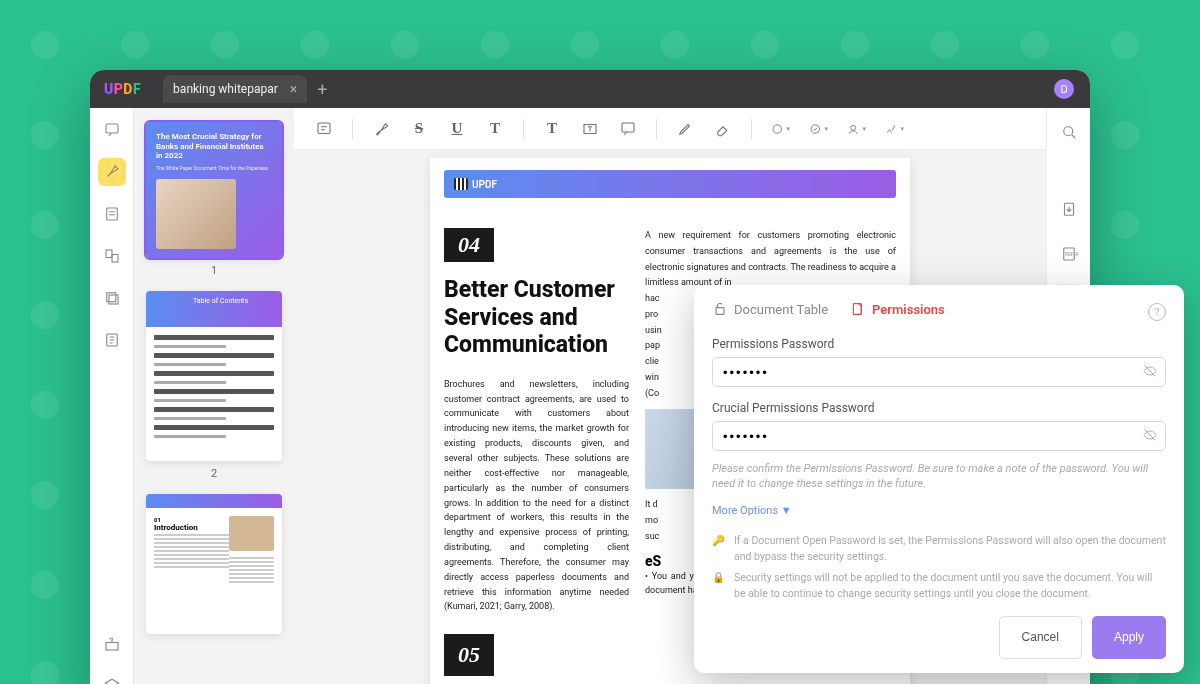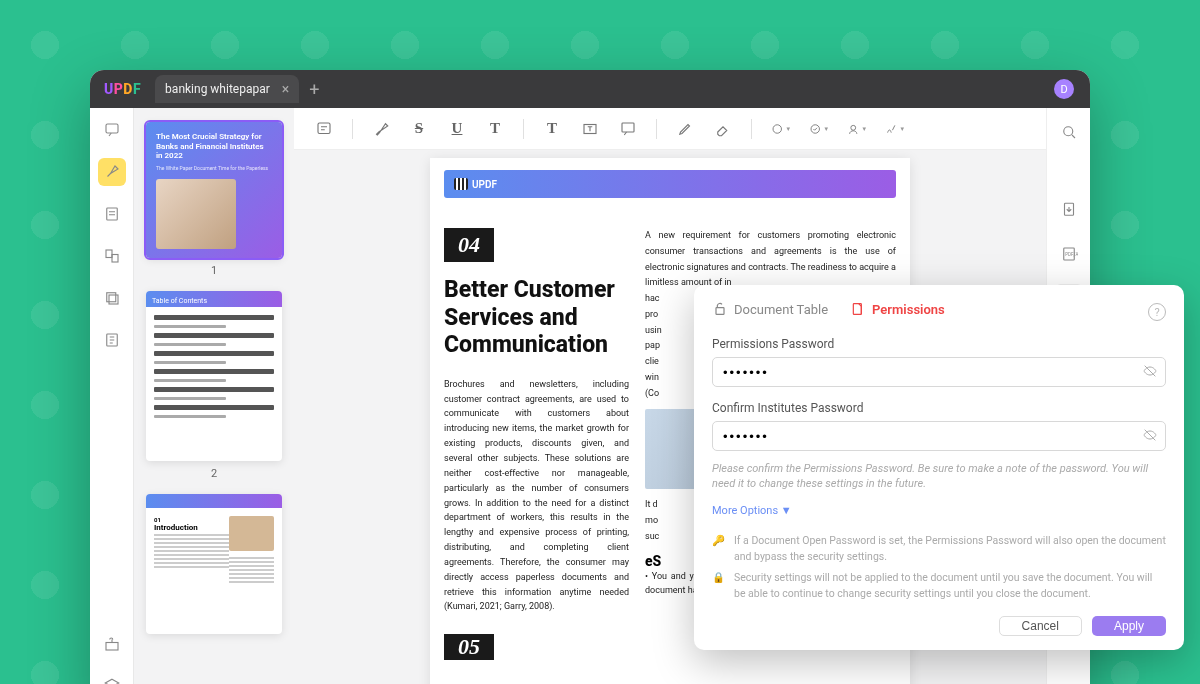--- a/index.html
+++ b/index.html
@@ -17,21 +17,21 @@
   box-shadow: 0 20px 60px rgba(0,0,0,0.3);
   display: flex; flex-direction: column;
 }
 .titlebar {
   background: #3a3a3c; height: 38px; display: flex; align-items: center;
   padding-left: 14px;
 }
 .logo { font-weight: 800; font-size: 14px; letter-spacing: 0.5px; }
 .logo .u { color:#a259ff; } .logo .p { color:#ff4fa0; } .logo .d1 { color:#ffa726; } .logo .d2 { color:#2bc08f; }
 .tab {
-  margin-left: 14px; background:#4a4a4c; height:28px; border-radius:8px 8px 0 0;
+  margin-left: 22px; background:#4a4a4c; height:28px; border-radius:8px 8px 0 0;
   display:flex; align-items:center; padding:0 10px; color:#eee; font-size:12px;
 }
 .tab .close { margin-left:12px; color:#aaa; font-size:14px; cursor:pointer;}
 .plus-tab { color:#aaa; font-size:18px; margin-left:10px; cursor:pointer;}
 .avatar { margin-left:auto; margin-right:16px; width:20px;height:20px;border-radius:50%;background:#a782ff;color:#fff;font-size:11px;display:flex;align-items:center;justify-content:center;}
 .body { flex:1; display:flex; background:#fafafa; }
 .left-rail {
   width:44px; background:#fff; border-right:1px solid #e8e8e8;
   display:flex; flex-direction:column; align-items:center; padding-top:8px; gap:14px;
 }
@@ -47,21 +47,21 @@
 }
 .thumb { background:#fff; border-radius:4px; box-shadow:0 2px 8px rgba(0,0,0,0.1); margin-bottom:6px; overflow:hidden;}
 .thumb.selected { outline:2px solid #8b5cf6; }
 .thumb-num { text-align:center; font-size:11px; color:#666; margin-bottom:14px;}
 .thumb1 { height:136px; background:linear-gradient(135deg,#5b8def,#9b5de5);}
 .thumb1-inner { padding:10px;}
 .thumb1-title { color:#fff;font-size:8px;font-weight:600;line-height:1.2;}
 .thumb1-sub { color:#fff;font-size:5px;margin-top:4px;opacity:0.8;}
 .thumb1-img { margin-top:8px;width:80px;height:70px;background:linear-gradient(135deg,#e8d5c4,#c0a080);border-radius:3px;}
 .thumb2 { height:170px;}
-.thumb2-head { height:16px;background:linear-gradient(90deg,#5b8def,#9b5de5);}
+.thumb2-head { height:36px;background:linear-gradient(90deg,#5b8def,#9b5de5);padding-left:41px;}
 .thumb2-title { color:#fff;font-size:7px;padding:6px;}
 .thumb2-body { padding:8px;}
 .thumb2-line { height:5px;background:#555;margin-bottom:5px;border-radius:1px;}
 .thumb2-line.s { width:60%; height:3px;background:#aaa;}
 .thumb3 { height:140px;}
 .thumb3-head {height:14px;background:linear-gradient(90deg,#5b8def,#9b5de5);}
 .thumb3-body { padding:8px;display:flex;}
 .thumb3-col1 { flex:1;}
 .thumb3-t1 { font-size:6px;font-weight:700;}
 .thumb3-img2 {width:45px;height:35px;background:#d4b896;border-radius:2px;}
@@ -91,21 +91,21 @@
 .page-body{display:flex;padding:30px 14px 0;gap:16px;}
 .col1{flex:0 0 185px;}
 .num-box{background:#1a1a1a;color:#fff;font-size:22px;font-weight:700;font-style:italic;padding:4px 14px;display:inline-block;font-family:Georgia,serif;}
 .h1{font-size:23px;font-weight:800;line-height:1.2;margin-top:14px;color:#111;}
 .p1{font-size:9px;line-height:1.65;margin-top:18px;text-align:justify;color:#222;}
 .col2{flex:1;}
 .p2{font-size:9px;line-height:1.75;text-align:justify;color:#222;}
 .inline-img{width:100%;height:80px;background:linear-gradient(135deg,#c8d8e8,#a8b8c8);margin:8px 0;border-radius:2px;}
 .h2{font-size:14px;font-weight:800;margin-top:8px;}
 .bullet{font-size:9px;line-height:1.6;color:#222;text-align:justify;}
-.num-box2{background:#1a1a1a;color:#fff;font-size:22px;font-weight:700;font-style:italic;padding:0 14px;display:inline-block;margin-top:20px;font-family:Georgia,serif;}
+.num-box2{background:#1a1a1a;color:#fff;font-size:22px;font-weight:700;font-style:italic;padding:8px 14px;display:inline-block;margin-top:20px;font-family:Georgia,serif;}
 .right-rail{width:44px;background:#fff;border-left:1px solid #eee;display:flex;flex-direction:column;align-items:center;padding-top:10px;gap:16px;}
 .right-rail .rail-icon.active{background:#f0f0f0;}
 
 .dialog {
   position:absolute;left:694px;top:285px;width:490px;
   background:#fff;border-radius:10px;box-shadow:0 12px 40px rgba(0,0,0,0.25);
   padding:16px 18px 14px;
 }
 .dlg-tabs{display:flex;gap:22px;align-items:center;}
 .dlg-tab{display:flex;align-items:center;gap:6px;font-size:13px;color:#888;cursor:pointer;padding-bottom:6px;}
@@ -117,21 +117,21 @@
 .pw-input{width:100%;height:30px;border:1px solid #d8d8d8;border-radius:5px;padding:0 34px 0 10px;font-size:13px;letter-spacing:2px;}
 .eye-icon{position:absolute;right:8px;top:6px;color:#aaa;cursor:pointer;}
 .eye-icon svg{width:16px;height:16px;stroke:currentColor;fill:none;stroke-width:1.5;}
 .hint{font-size:11px;color:#aaa;line-height:1.4;margin-top:10px;font-style:italic;}
 .more-opt{font-size:11px;color:#6b8ff5;margin-top:12px;cursor:pointer;}
 .note-section{margin-top:16px;}
 .note-title{font-size:11px;color:#999;margin-bottom:6px;}
 .note-item{display:flex;gap:8px;font-size:10.5px;color:#aaa;line-height:1.5;margin-bottom:6px;}
 .note-emoji{flex:0 0 14px;}
 .dlg-buttons{display:flex;justify-content:flex-end;gap:10px;margin-top:14px;}
-.btn{height:20px;padding:0 22px;border-radius:5px;font-size:12px;cursor:pointer;border:none;}
+.btn{height:43px;padding:0 22px;border-radius:5px;font-size:12px;cursor:pointer;border:none;}
 .btn-cancel{background:#fff;border:1px solid #ddd;color:#555;}
 .btn-apply{background:#9b7cf0;color:#fff;}
 </style>
 </head>
 <body>
 
 <div class="app-window">
   <div class="titlebar">
     <span class="logo"><span class="u">U</span><span class="p">P</span><span class="d1">D</span><span class="d2">F</span></span>
     <div class="tab">
@@ -412,21 +412,21 @@
 
   <div class="field-label">Permissions Password</div>
   <div class="pw-field">
     <input class="pw-input" type="text" value="•••••••" style="">
     <span class="eye-icon"><svg viewBox="0 0 24 24">
           <path d="M3 12s3-6 9-6 9 6 9 6-3 6-9 6-9-6-9-6z"></path>
           <path d="M4 4l16 16"></path>
         </svg></span>
   </div>
 
-  <div class="field-label">Confirm Institutes Password</div>
+  <div class="field-label">Crucial Permissions Password</div>
   <div class="pw-field">
     <input class="pw-input" type="text" value="•••••••" style="">
     <span class="eye-icon"><svg viewBox="0 0 24 24">
           <path d="M3 12s3-6 9-6 9 6 9 6-3 6-9 6-9-6-9-6z"></path>
           <path d="M4 4l16 16"></path>
         </svg></span>
   </div>
 
   <div class="hint">Please confirm the Permissions Password. Be sure to make a note of the password. You will need it to change these settings in the future.</div>
   <div class="more-opt">More Options  ▼</div>

